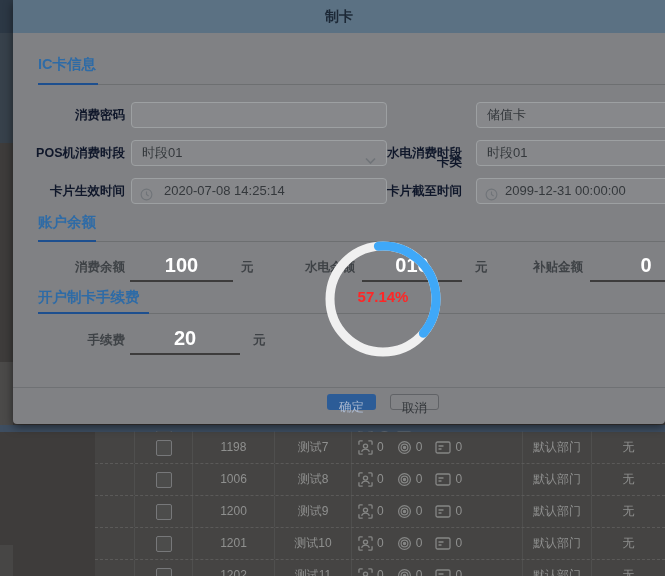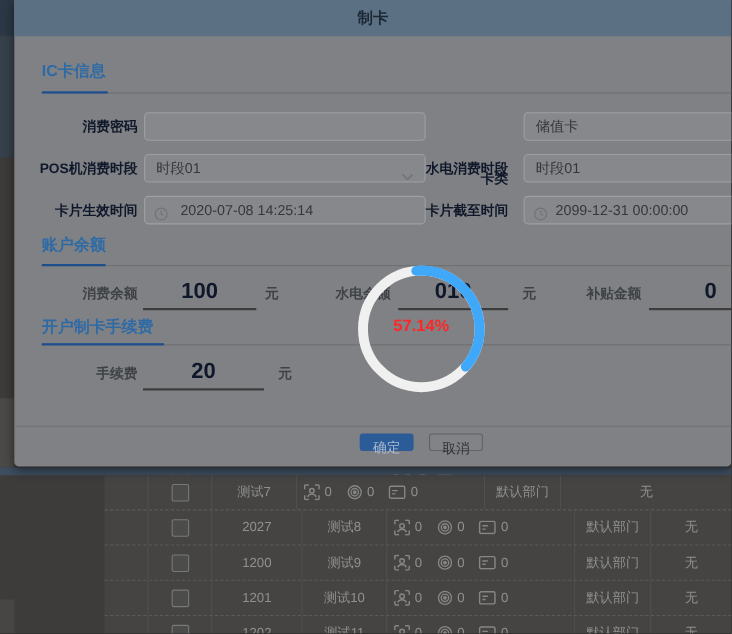--- a/index.html
+++ b/index.html
@@ -38,21 +38,21 @@
               color:#0f172a;line-height:26px;white-space:nowrap;}
   .ctrl{position:absolute;height:26px;background:#87888b;border:1px solid #9da0a2;border-radius:4px;
         box-sizing:border-box;font-size:13px;color:#34383c;line-height:24px;padding:0 10px;
         white-space:nowrap;overflow:hidden;}
   input.ctrl{outline:none;}
   .ctrl .chev{position:absolute;right:10px;top:8px;}
   .ctrl.with-icon{padding-left:28px;}
   .ctrl .clock{position:absolute;left:8px;top:6px;}
   .blabel{position:absolute;font-size:12.5px;font-weight:bold;color:#3e4246;line-height:30px;white-space:nowrap;}
   .uval{position:absolute;border-bottom:2px solid #3d3c3c;text-align:center;
-        font-size:20px;font-weight:bold;color:#0f172a;height:28px;line-height:26px;}
+        font-size:20px;font-weight:bold;color:#ffffff;height:28px;line-height:26px;}
   .unit{position:absolute;font-size:12.5px;font-weight:bold;color:#3e4246;line-height:30px;}
   .footer-line{position:absolute;left:0;right:0;top:387px;height:1px;background:#6f7174;}
   .btn{position:absolute;top:394px;width:49px;height:16px;border-radius:3px;font-size:12.5px;
        text-align:center;line-height:26px;cursor:pointer;box-sizing:border-box;}
   .btn-ok{left:314px;background:#2c5c97;color:#aab8cf;}
   .btn-cancel{left:377px;background:#828386;border:1px solid #606266;color:#303438;}
   
   .spinner{position:absolute;left:322px;top:238px;width:122px;height:122px;}
   .pct{position:absolute;left:322px;top:288px;width:122px;text-align:center;
        font-size:15px;font-weight:bold;color:#ff2626;}
@@ -105,20 +105,21 @@
     </div>
   </div>
 
   <div class="table-wrap">
 
     <div class="t-row">
       <div class="t-cell c0"></div>
       <div class="t-cell c1">
           <span class="chk"></span>
         </div>
+      <div class="t-cell c2">1198</div>
       <div class="t-cell c3">测试7</div>
       <div class="t-cell c4">
         <span class="t-icon">
             <svg width="15" height="15" viewBox="0 0 16 16" fill="none" stroke="#858685" stroke-width="1.4">
               <path d="M1 5V2a1 1 0 0 1 1-1h3M11 1h3a1 1 0 0 1 1 1v3M15 11v3a1 1 0 0 1-1 1h-3M5 15H2a1 1 0 0 1-1-1v-3"></path>
               <circle cx="8" cy="6.5" r="2.2"></circle>
               <path d="M3.8 12.5c.8-1.8 2.4-2.7 4.2-2.7s3.4.9 4.2 2.7"></path>
             </svg>
           </span>
         <span class="cnt">0</span>
@@ -139,21 +140,21 @@
         <span class="cnt">0</span>
       </div>
       <div class="t-cell c5">默认部门</div>
       <div class="t-cell c6">无</div>
     </div>
     <div class="t-row">
       <div class="t-cell c0"></div>
       <div class="t-cell c1">
           <span class="chk"></span>
         </div>
-      <div class="t-cell c2">2027</div>
+      <div class="t-cell c2">1006</div>
       <div class="t-cell c3">测试8</div>
       <div class="t-cell c4">
         <span class="t-icon">
             <svg width="15" height="15" viewBox="0 0 16 16" fill="none" stroke="#858685" stroke-width="1.4">
               <path d="M1 5V2a1 1 0 0 1 1-1h3M11 1h3a1 1 0 0 1 1 1v3M15 11v3a1 1 0 0 1-1 1h-3M5 15H2a1 1 0 0 1-1-1v-3"></path>
               <circle cx="8" cy="6.5" r="2.2"></circle>
               <path d="M3.8 12.5c.8-1.8 2.4-2.7 4.2-2.7s3.4.9 4.2 2.7"></path>
             </svg>
           </span>
         <span class="cnt">0</span>

